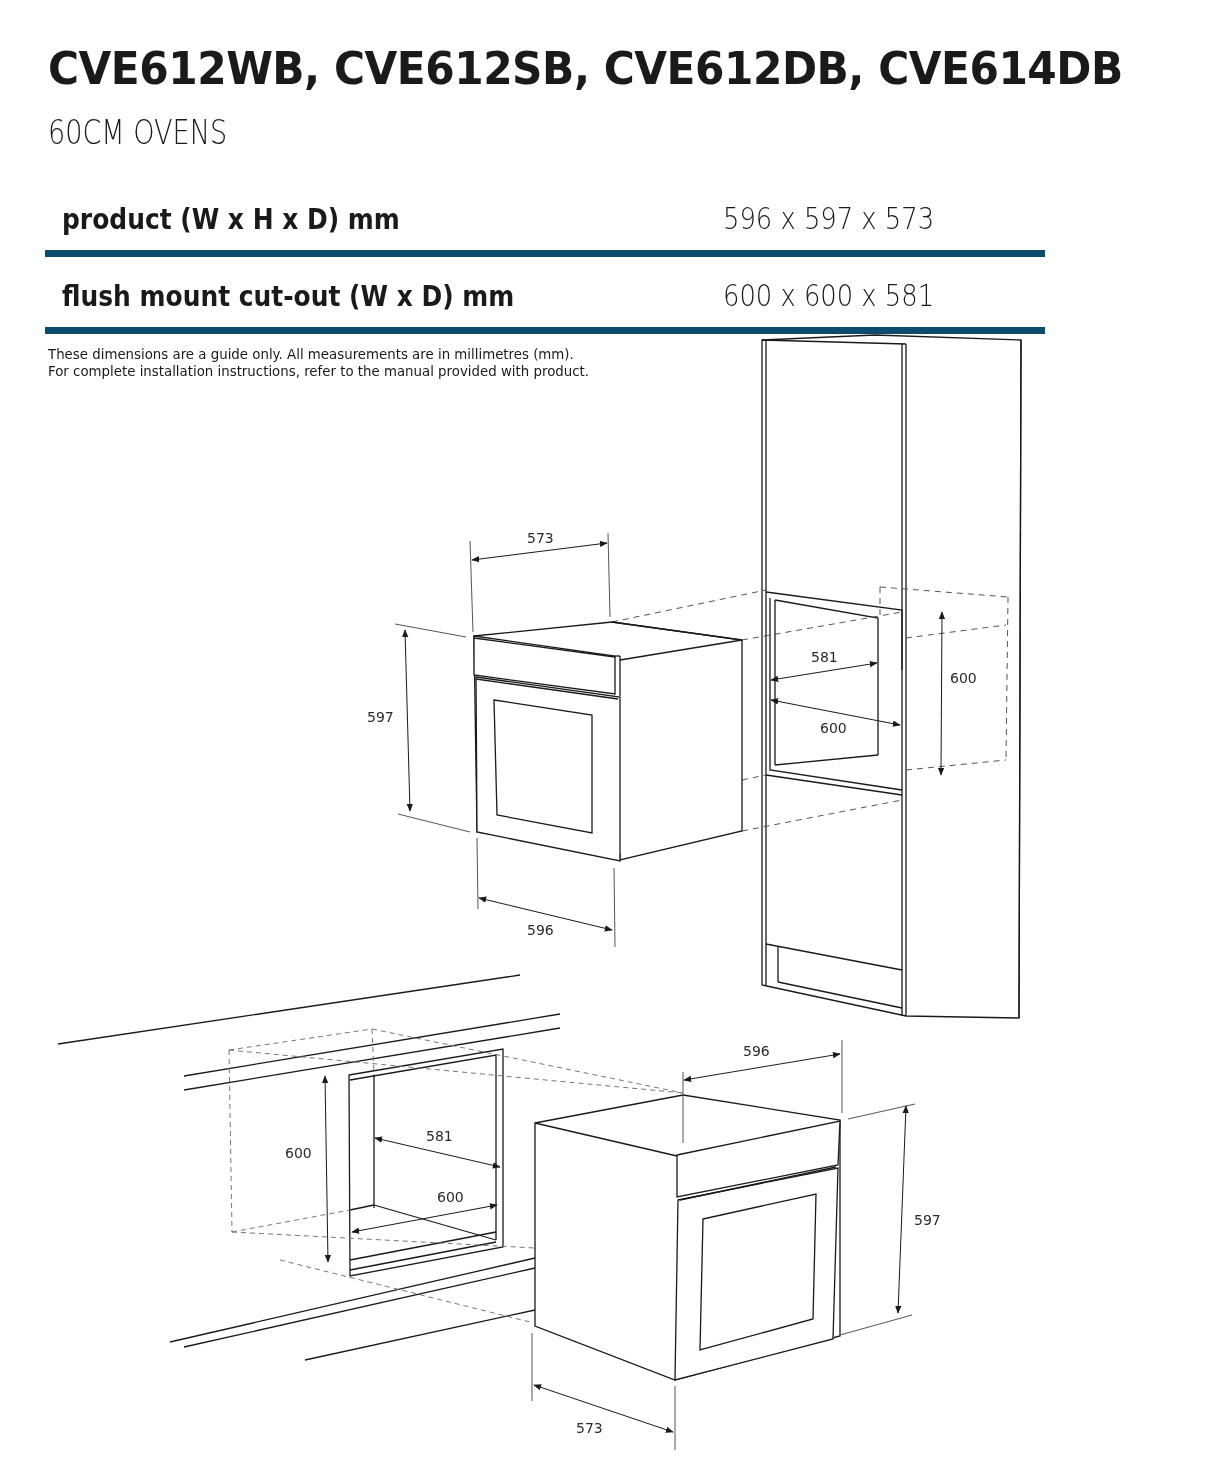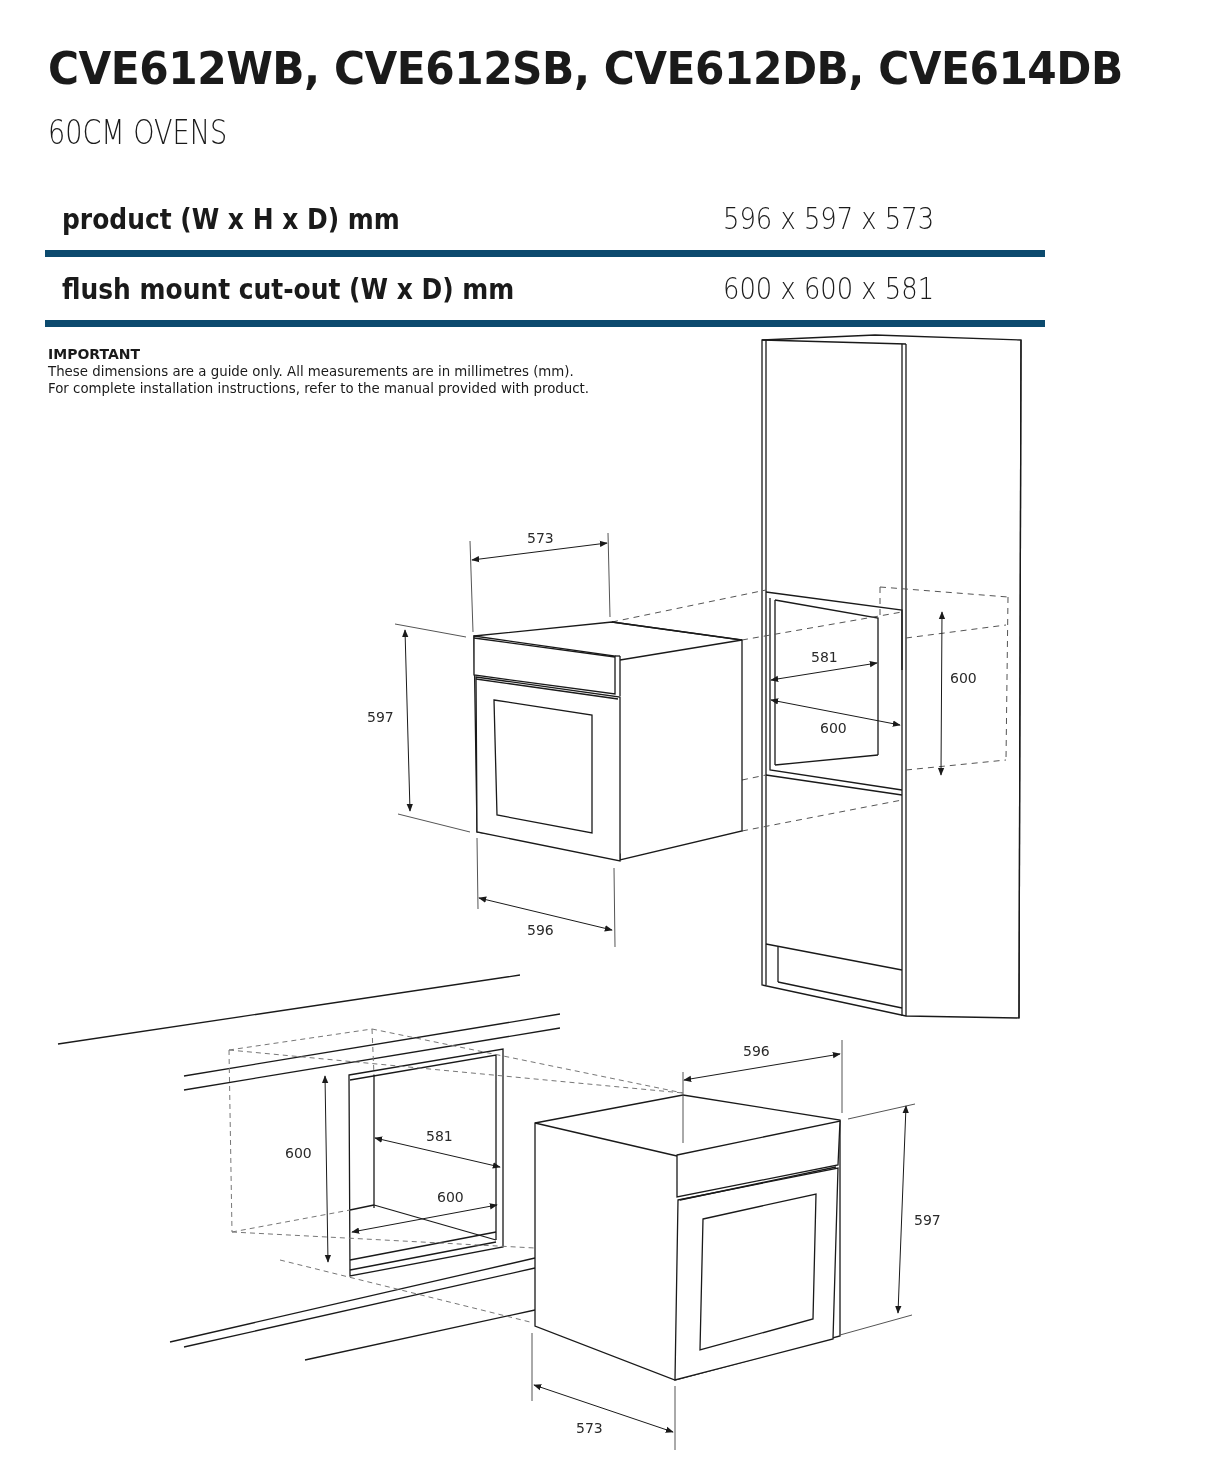--- a/index.html
+++ b/index.html
@@ -18,27 +18,26 @@
 </head>
 <body>
 
 <div class="title">CVE612WB, CVE612SB, CVE612DB, CVE614DB</div>
 <div class="subtitle">60CM OVENS</div>
 
 <div class="spec-row" style="top:182px;">
   <span class="label">product (W x H x D) mm</span>
   <span class="value">596 x 597 x 573</span>
 </div>
-<div class="spec-row" style="top:252px;">
+<div class="spec-row" style="top:259px;">
   <span class="label">flush mount cut-out (W x D) mm</span>
   <span class="value">600 x 600 x 581</span>
 </div>
 
 <div class="important">
-  <div class="head">IMPORTANT</div>
   <div class="line">These dimensions are a guide only. All measurements are in millimetres (mm).</div>
   <div class="line">For complete installation instructions, refer to the manual provided with product.</div>
 </div>
 
 <svg class="drawing" width="1214" height="1457" viewBox="0 0 1214 1457">
   <defs>
     <marker id="arr" viewBox="0 0 10 10" refX="9" refY="5" markerWidth="8" markerHeight="8" orient="auto-start-reverse">
       <path d="M0,1 L10,5 L0,9 Z" fill="#1a1a1a"></path>
     </marker>
   </defs>

